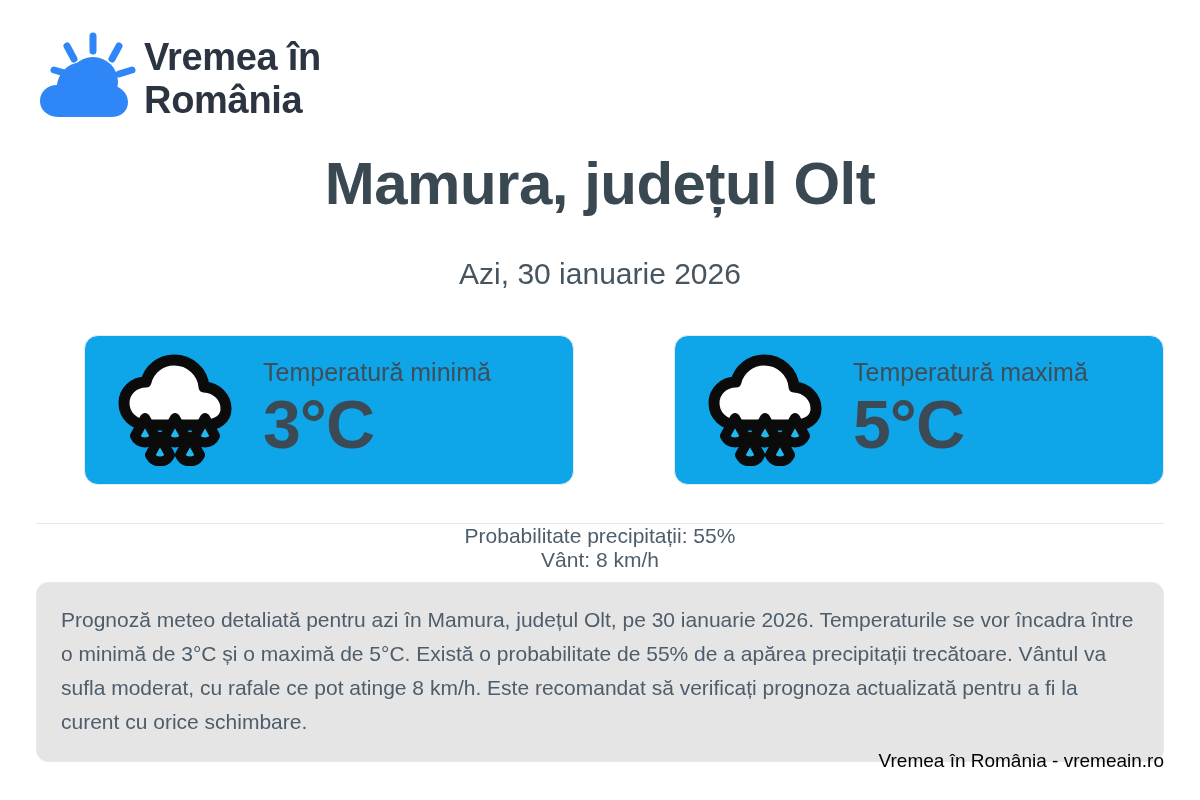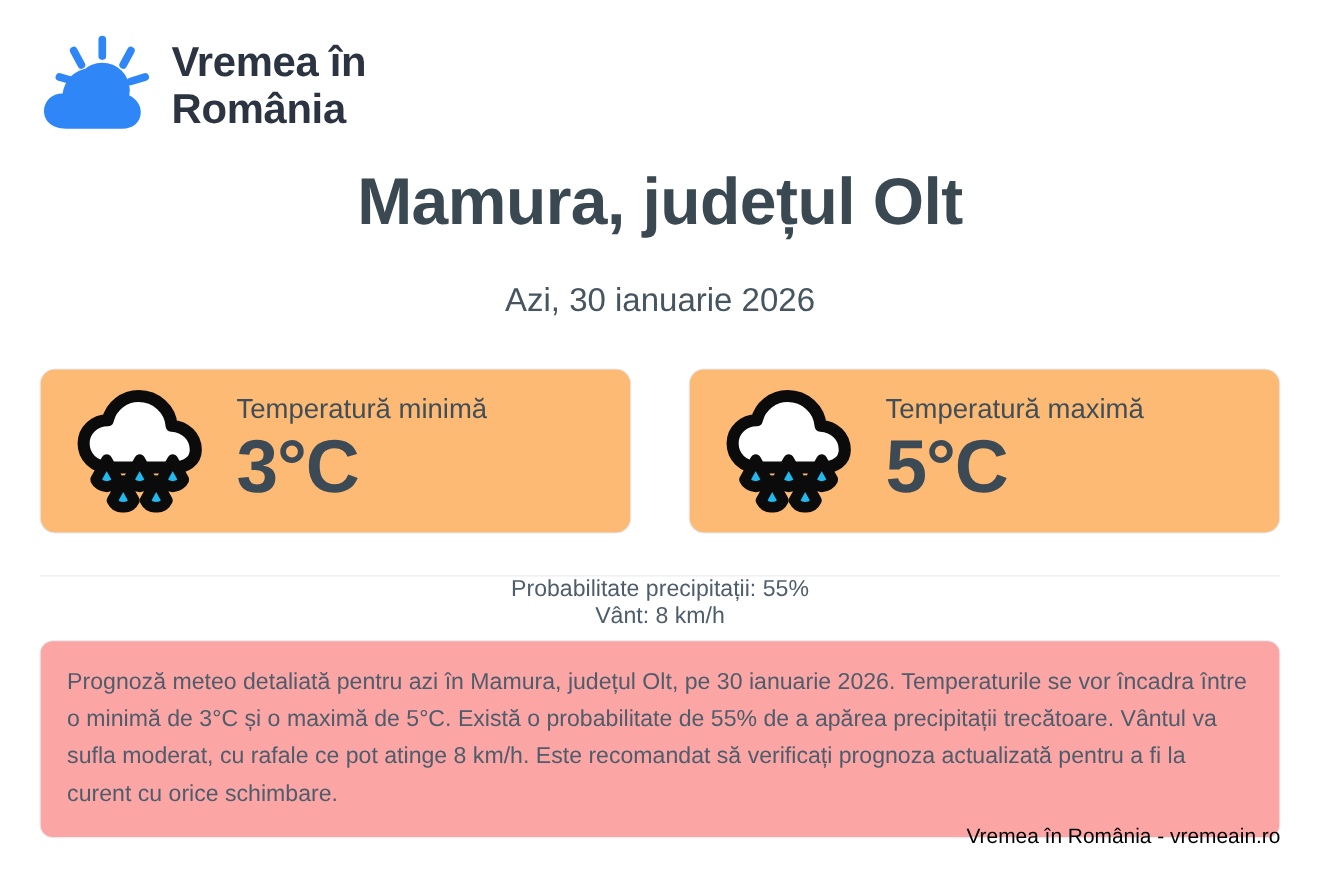--- a/index.html
+++ b/index.html
@@ -19,21 +19,21 @@
     width: 1200px;
     height: 800px;
     box-sizing: border-box;
     padding: 0 36px;
   }
 
   
   .brand {
     display: flex;
     align-items: center;
-    gap: 14px;
+    gap: 2px;
     padding-top: 48px;
     height: 110px;
     box-sizing: border-box;
   }
   .brand-mark {
     width: 106px;
     height: 96px;
     flex: 0 0 106px;
     display: block;
   }
@@ -65,29 +65,30 @@
   }
 
   
   .cards {
     display: flex;
     gap: 52px;
     margin-top: 44px;
   }
   .temp-card {
     flex: 1 1 0;
-    background: #fdba74;
+    background: #0ea5e9;
     border: 1px solid #e4ebf4;
     border-radius: 14px;
     height: 150px;
     box-sizing: border-box;
     display: flex;
     align-items: center;
     padding: 0 16px 0 30px;
     gap: 24px;
+    margin-left: 48px;
   }
   .temp-icon {
     width: 124px;
     height: 112px;
     flex: 0 0 124px;
   }
   .temp-texts {
     display: flex;
     flex-direction: column;
     justify-content: center;
@@ -129,21 +130,21 @@
   .stat-sun { text-align: right; }
   .sun-sep {
     display: inline-block;
     margin: 0 10px;
     color: #4e5d6b;
   }
 
   
   .description {
     margin-top: 10px;
-    background: #fca5a5;
+    background: #e5e5e5;
     border: 1px solid #e8eaee;
     border-radius: 12px;
     padding: 20px 24px 22px 24px;
     font-size: 21px;
     line-height: 1.62;
     color: #4e5d6b;
   }
 
   
   .footer {

